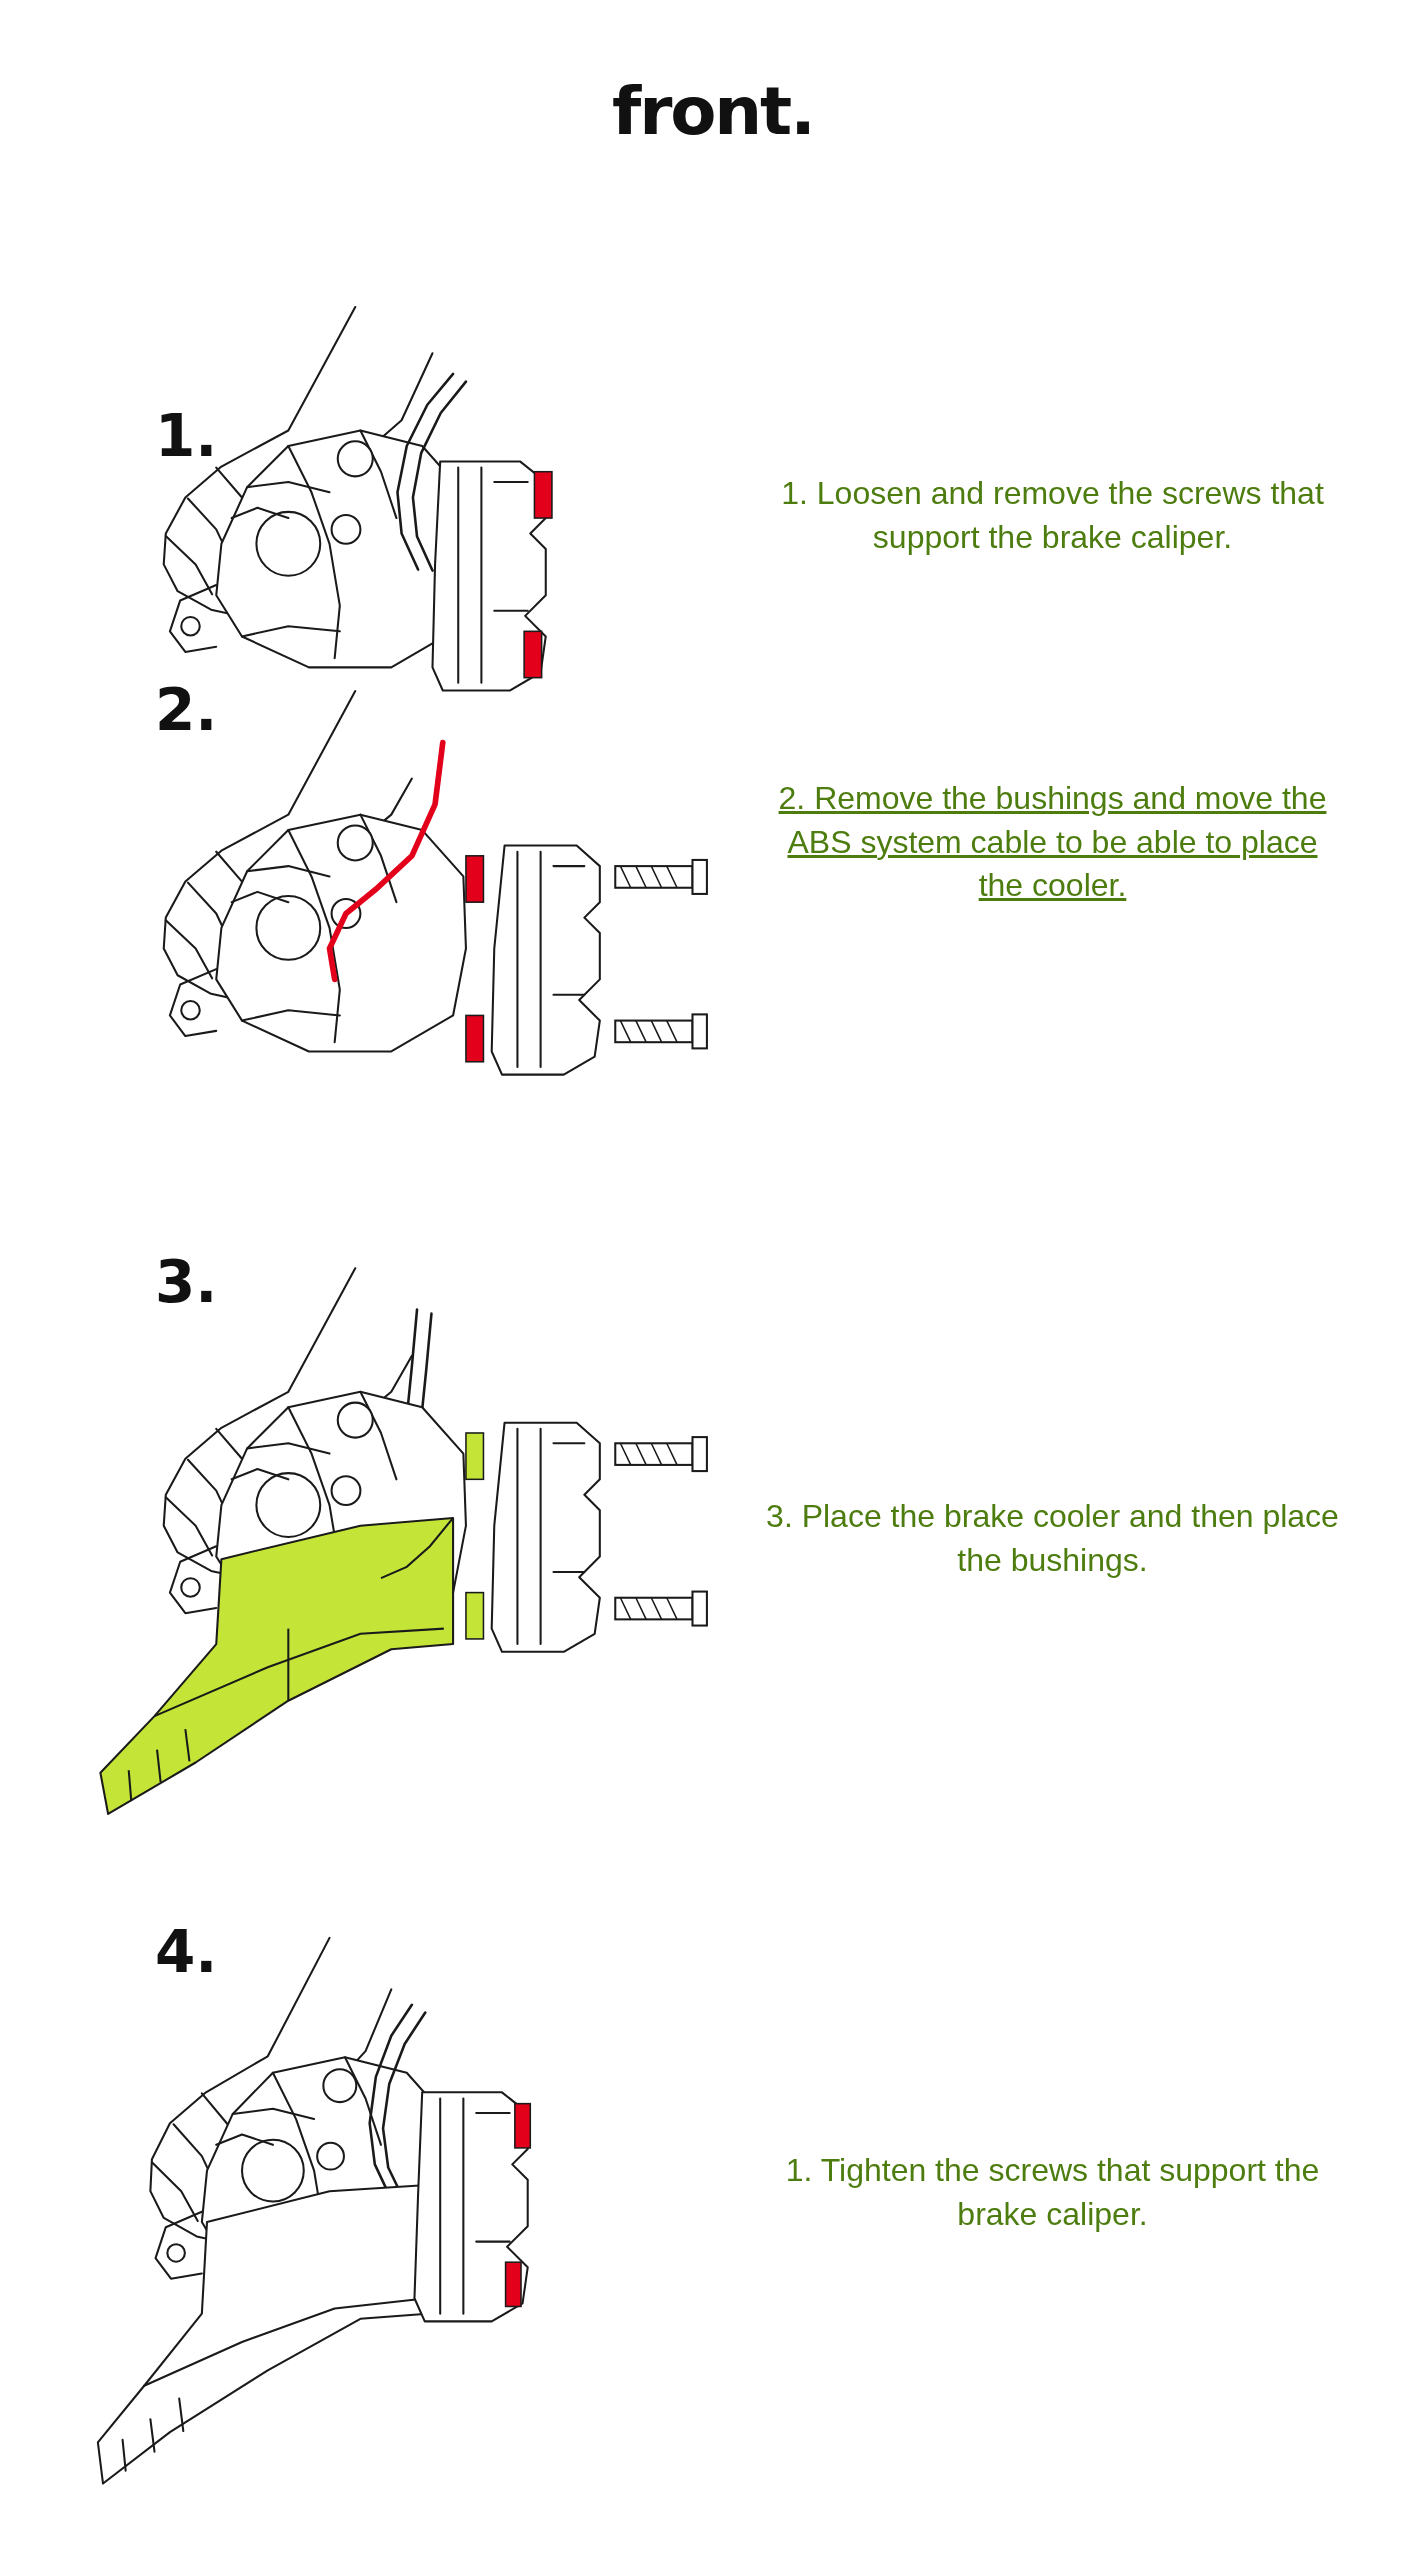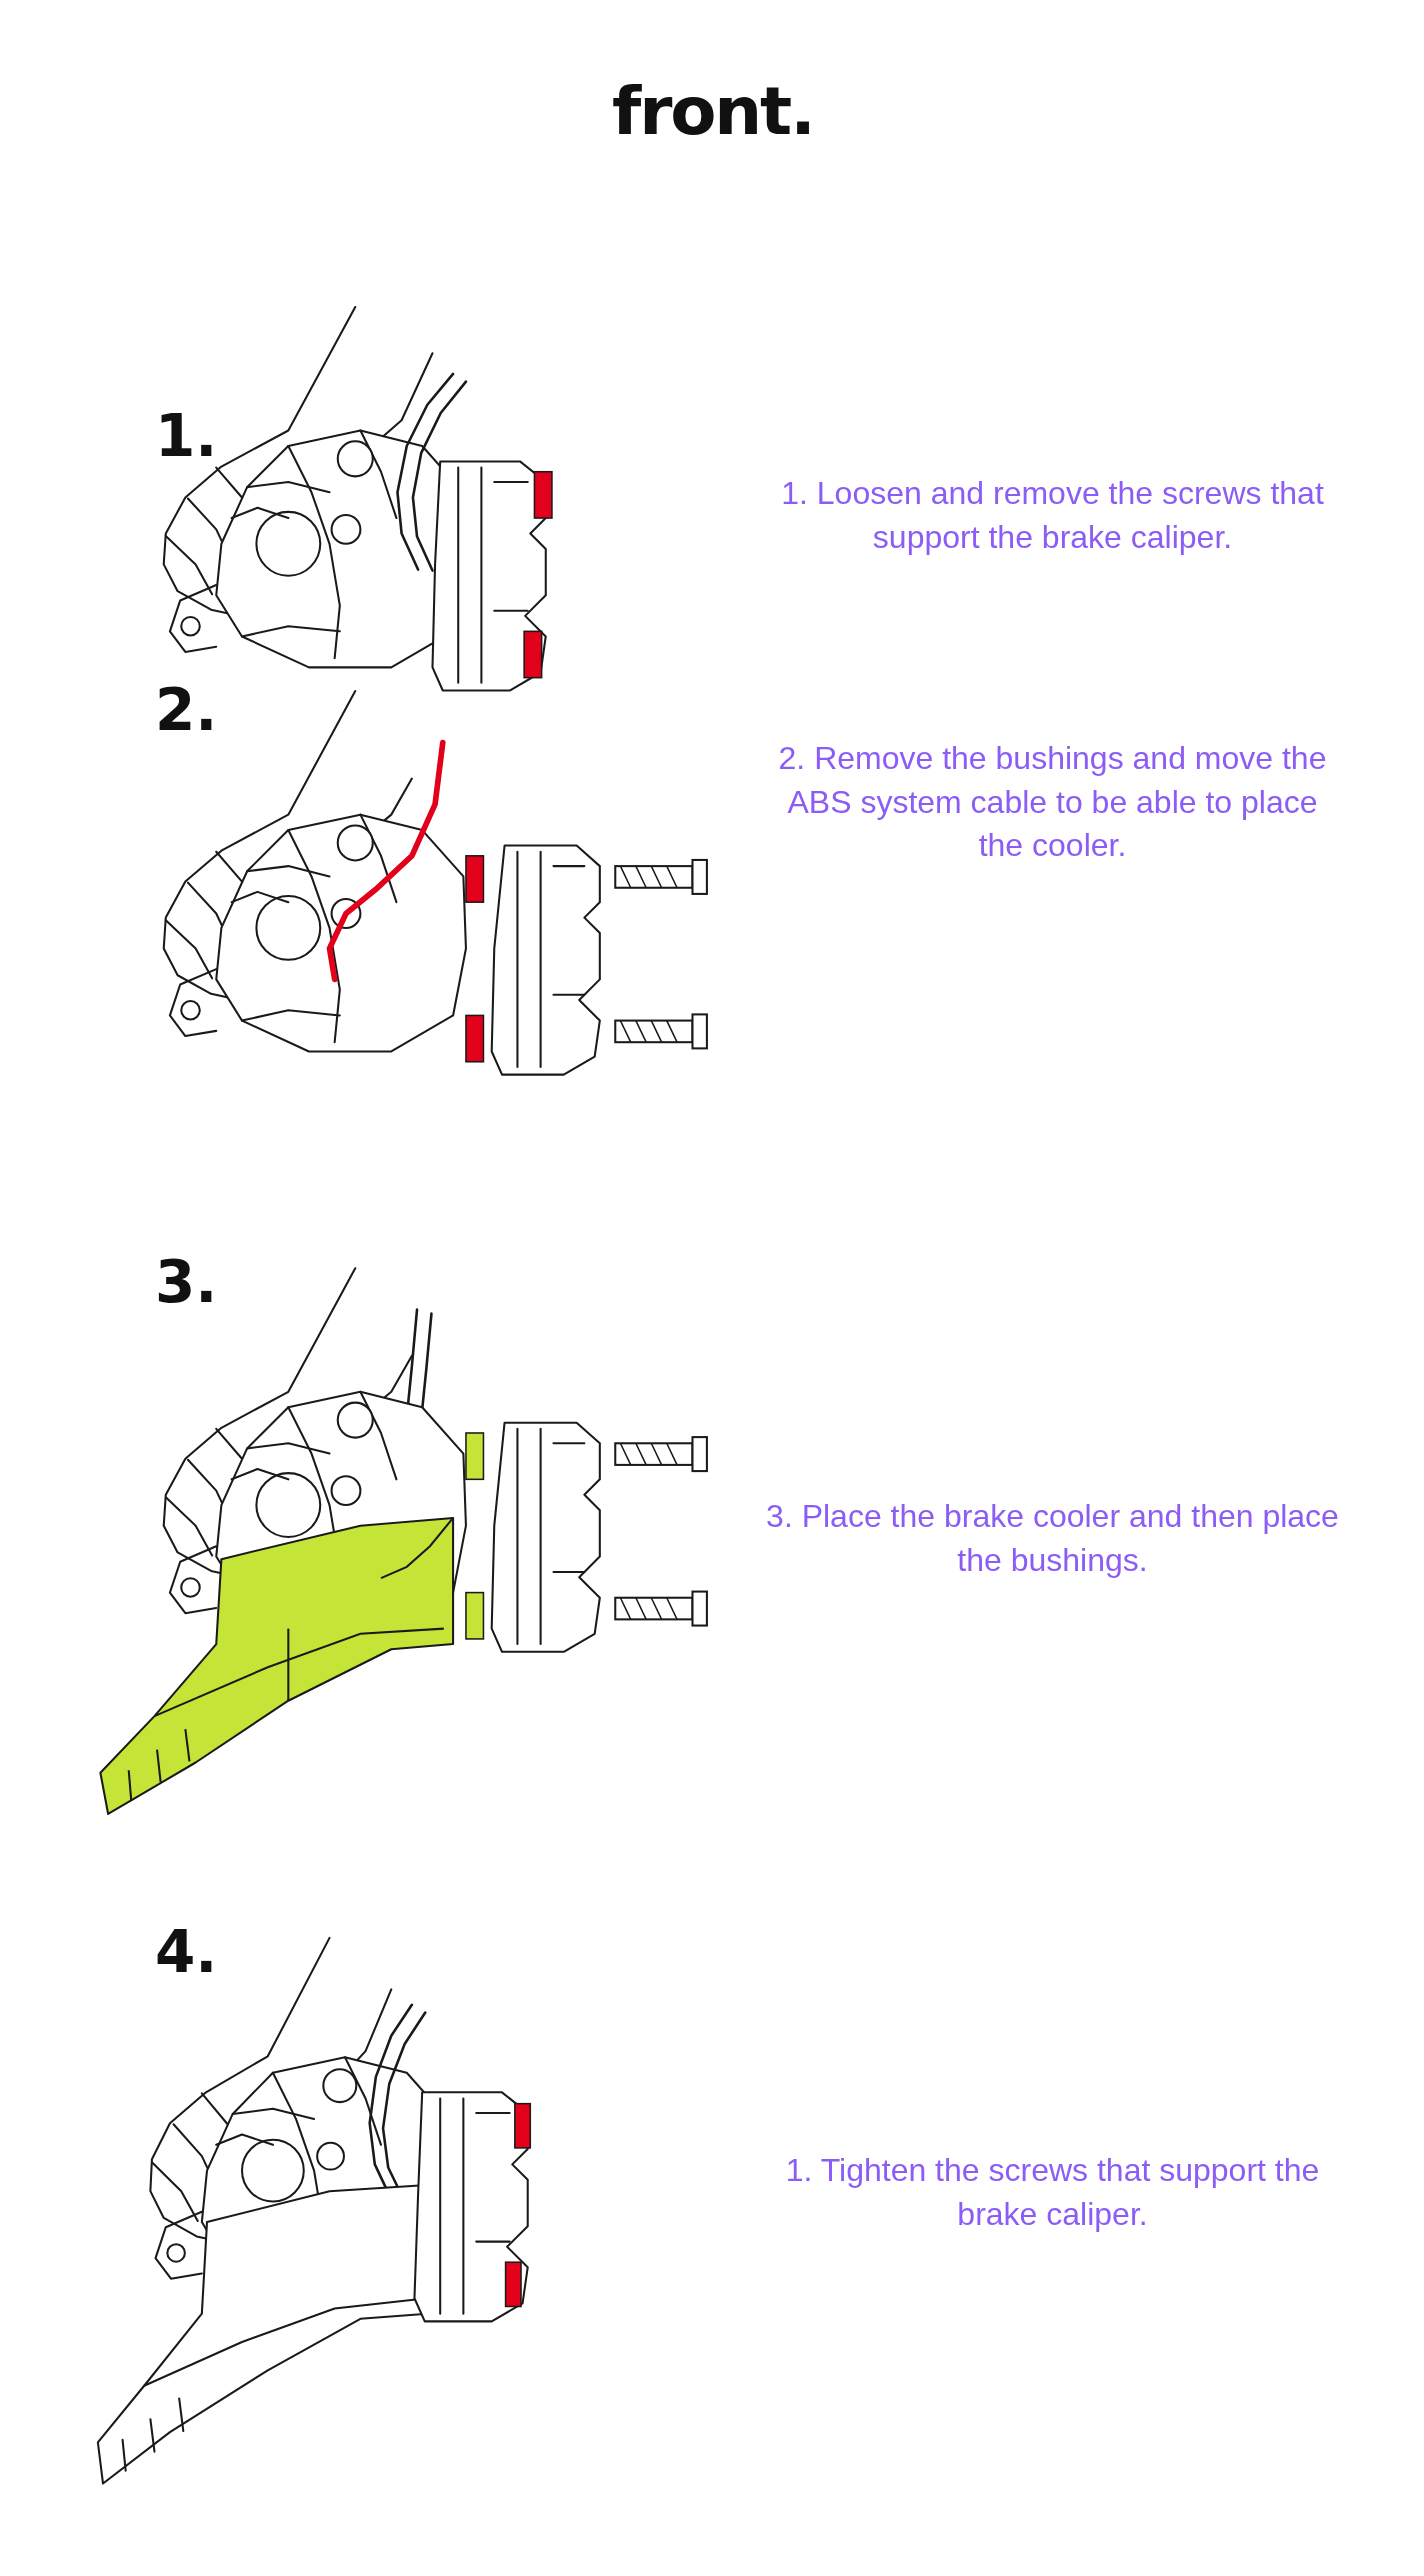--- a/index.html
+++ b/index.html
@@ -66,32 +66,32 @@
     font-weight: 700;
     font-size: 58px;
     color: #111111;
     line-height: 1;
   }
   .step-caption {
     font-family: "Liberation Sans", sans-serif;
     font-size: 32px;
     line-height: 1.36;
     text-align: center;
-    color: #8b5cf6;
+    color: #4d7c0f;
   }
 
   
   #step-1 { height: 515px; padding-top: 131px; }
   #step-1 .step-number { left: 155px; top: 131px; }
   #step-1 .step-caption { margin-top: 196px; }
 
   #step-2 { height: 577px; padding-top: 647px; }
   #step-2 { padding-top: 0; margin-top: 0; }
   #step-2 .step-number { left: 155px; top: 20.6px; }
-  #step-2 .step-caption { margin-top: 77px; }
+  #step-2 .step-caption { margin-top: 117px; text-decoration: underline; }
 
   #step-3 { height: 670px; }
   #step-3 .step-number { left: 155px; top: 15.5px; }
   #step-3 .step-caption { margin-top: 258px; }
 
   #step-4 { height: 592px; }
   #step-4 .step-number { left: 155px; top: 15.5px; }
   #step-4 .step-caption { margin-top: 242px; }
 
   .svg-figure {

